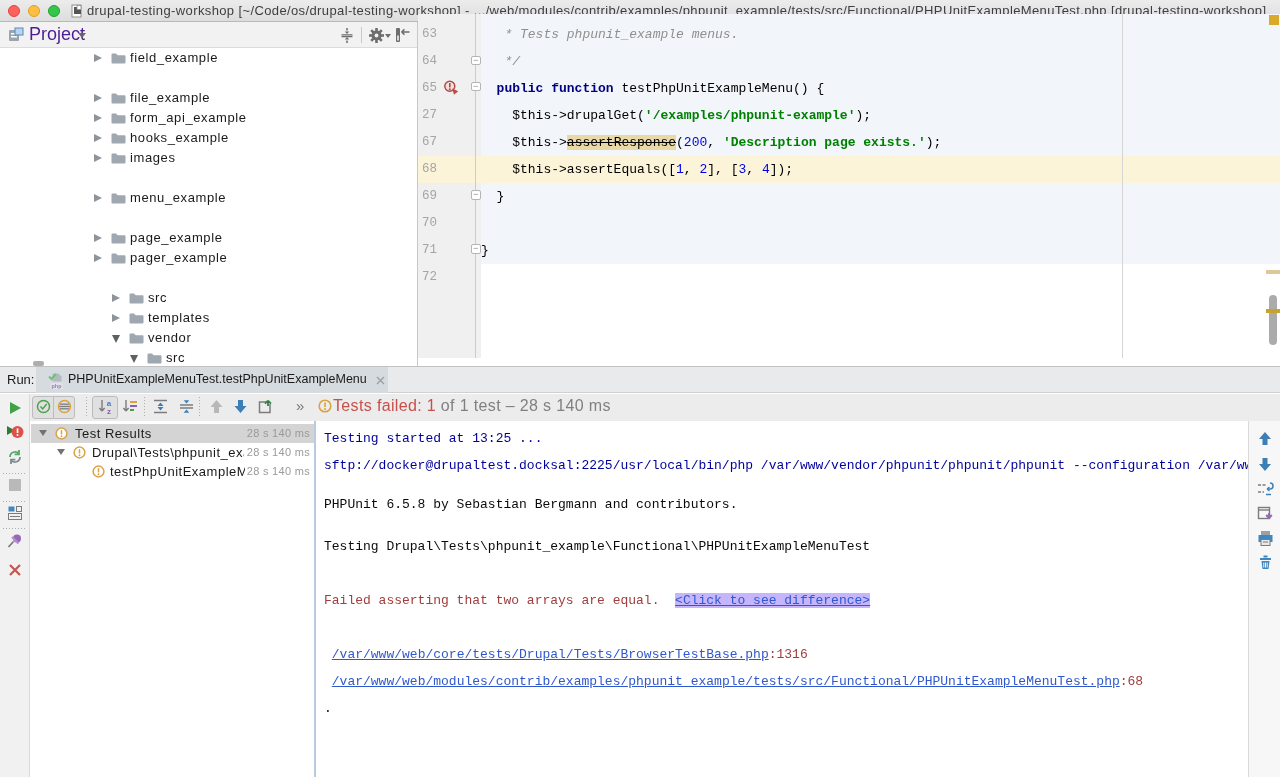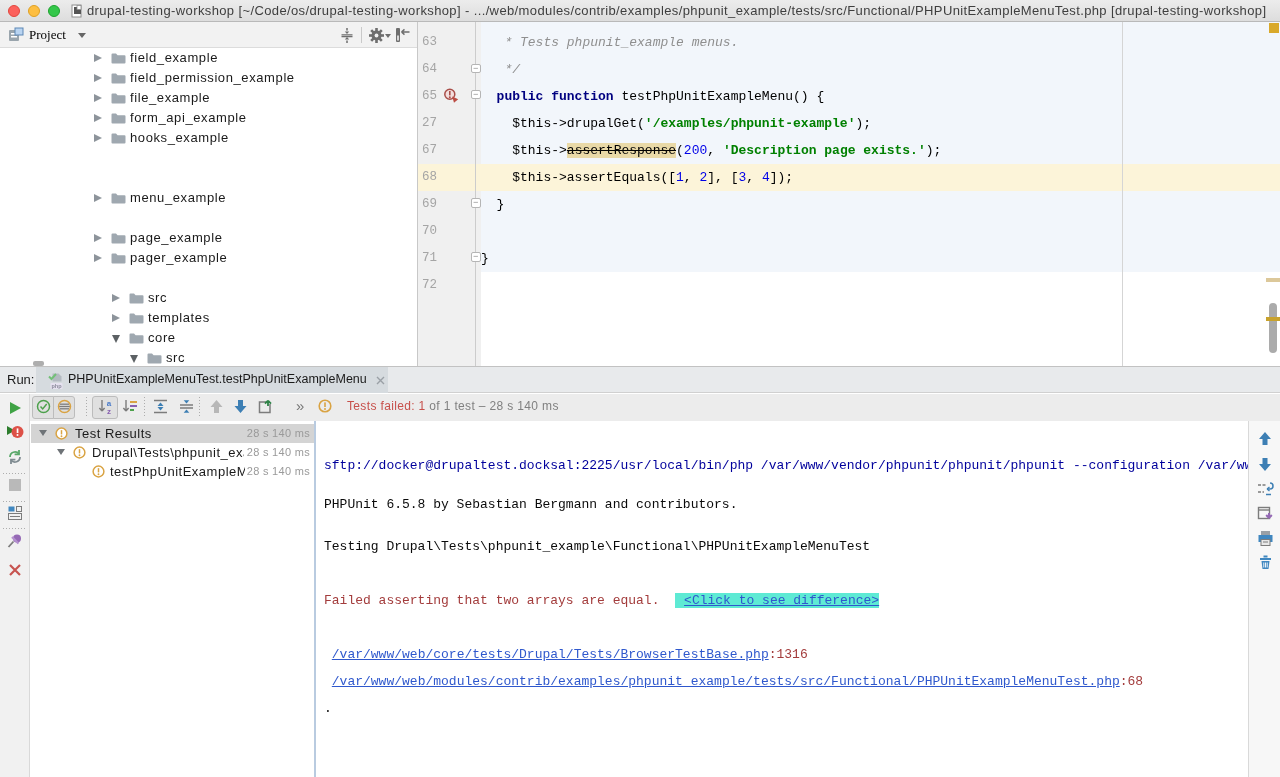--- a/index.html
+++ b/index.html
@@ -13,29 +13,29 @@
 #tl-r{left:8px;background:#fc615c;border:0.5px solid #e2463d;}
 #tl-y{left:28px;background:#fdbe41;border:0.5px solid #dfa023;}
 #tl-g{left:48px;background:#34c74a;border:0.5px solid #1ea32e;}
 #titletext{position:absolute;left:87px;top:0;height:22px;line-height:21px;font-size:13px;
   font-weight:500;color:#3e3e3e;letter-spacing:0.38px;white-space:nowrap;}
 
 #project{position:absolute;left:0;top:22px;width:418px;height:344px;background:#fff;
   border-right:1px solid #c8c8c8;}
 #phead{position:absolute;left:0;top:0;width:417px;height:26px;background:#f2f2f2;
   border-bottom:1px solid #dcdcdc;}
-#phead .lbl{position:absolute;left:29px;top:0;height:26px;line-height:25px;font-size:13px;color:#000000;font-family:Liberation Serif, serif;}
+#phead .lbl{position:absolute;left:29px;top:0;height:26px;line-height:25px;font-size:18px;color:#4c1d95;}
 #ptree{position:absolute;left:0;top:27px;width:417px;height:317px;overflow:hidden;}
 .trow{position:absolute;left:0;width:417px;height:20px;line-height:20px;font-size:13px;color:#1a1a1a;letter-spacing:0.6px;}
 .trow .nm{position:absolute;top:0;}
 .arr{position:absolute;top:7px;width:0;height:0;}
 .arr.r{border-left:8px solid #8d949b;border-top:4.8px solid transparent;border-bottom:4.8px solid transparent;top:5.5px;}
 .arr.d{border-top:8px solid #5c6164;border-left:4.8px solid transparent;border-right:4.8px solid transparent;top:7px;}
 
-#editor{position:absolute;left:418px;top:22px;width:862px;height:344px;background:#fff;}
+#editor{position:absolute;left:418px;top:14px;width:862px;height:344px;background:#fff;}
 #gutterbg{position:absolute;left:0;top:0;width:63px;height:344px;background:#f0f0f0;}
 #gutline{position:absolute;left:57px;top:0;width:1px;height:344px;background:#ccc;}
 #codebg{position:absolute;left:63px;top:0;width:799px;height:249.5px;background:#f2f6fb;}
 #caretrow{position:absolute;left:0;top:141.5px;width:862px;height:27px;background:#fcf4d9;}
 #marginline{position:absolute;left:704px;top:0;width:1px;height:344px;background:#d5d5d5;}
 .ln{position:absolute;left:0;width:19px;text-align:right;height:27px;line-height:27px;
   font-family:"Liberation Mono",monospace;font-size:12.5px;color:#a5a5a5;}
 .cl{position:absolute;left:63px;height:27px;line-height:27px;white-space:pre;
   font-family:"Liberation Mono",monospace;font-size:13px;color:#000;}
 .cmt{color:#8f8f8f;font-style:italic;}
@@ -51,38 +51,38 @@
 #tabrow{position:absolute;left:0;top:0;width:1280px;height:26px;background:#e8eaec;
   border-bottom:1px solid #d0d0d0;}
 #runlbl{position:absolute;left:7px;top:0;height:26px;line-height:25px;font-size:13px;color:#1a1a1a;}
 #runtab{position:absolute;left:36px;top:0;width:352px;height:26px;background:#d6dbdf;}
 #runtab .lbl{position:absolute;left:32px;top:0;height:34px;line-height:25px;font-size:12.5px;color:#1a1a1a;white-space:nowrap;}
 #tabx{position:absolute;left:338px;top:6.5px;width:13px;height:13px;}
 #toolrow{position:absolute;left:0;top:27px;width:1280px;height:27px;background:#ececec;}
 .tbtn{position:absolute;top:2px;height:23px;background:#e0e0e0;border:1px solid #bcbcbc;border-radius:3px;}
 .tsep{position:absolute;top:3px;width:1px;height:19px;
   background-image:linear-gradient(#adadad 1px,transparent 1px);background-size:1px 3px;}
-#failtext{position:absolute;left:347px;top:0;height:25px;line-height:24px;font-size:12px;color:#c7504b;white-space:pre;letter-spacing:0.35px;}
+#failtext{position:absolute;left:333px;top:0;height:25px;line-height:24px;font-size:16px;color:#c7504b;white-space:pre;letter-spacing:0.35px;}
 #failtext .gr{color:#808080;}
 #leftstrip{position:absolute;left:0;top:27px;width:30px;height:384px;background:#f1f1f1;
   border-right:1px solid #d9d9d9;}
 .ssep{position:absolute;left:3px;width:24px;height:1px;
   background-image:linear-gradient(to right,#adadad 1px,transparent 1px);background-size:3px 1px;}
 #testtree{position:absolute;left:31px;top:54px;width:283px;height:357px;background:#fff;}
 #selband{position:absolute;left:0;top:2.5px;width:283px;height:19px;background:#d4d4d4;}
 #splitline{position:absolute;left:314px;top:54px;width:2px;height:357px;background:#b9cbe0;}
 #console{position:absolute;left:316px;top:54px;width:932px;height:357px;background:#fff;overflow:hidden;}
 #constrip{position:absolute;left:1248px;top:54px;width:32px;height:357px;background:#f7f7f7;
   border-left:1px solid #d9d9d9;}
 .crow{position:absolute;left:8px;height:27px;line-height:27px;white-space:pre;
   font-family:"Liberation Mono",monospace;font-size:13px;color:#0a0a0a;}
 .blue{color:#00009c;}
 .err{color:#a33c3c;}
 .lnk{color:#2f58cd;text-decoration:underline;}
-.lnkbg{background:#5eead4;padding-left:9px;}
+.lnkbg{background:#c4b5fd;}
 .trrow{position:absolute;left:0;width:283px;height:19px;line-height:19px;font-size:13px;color:#1a1a1a;letter-spacing:0.5px;}
 .time{position:absolute;right:4px;top:0;font-size:11px;color:#9a9a9a;letter-spacing:0.3px;}
 .tarr{position:absolute;top:6.5px;width:0;height:0;border-top:6.5px solid #6e7377;
   border-left:4.5px solid transparent;border-right:4.5px solid transparent;}
 </style>
 </head>
 <body>
 <div id="titlebar">
   <span class="tl" id="tl-r"></span>
     <span class="tl" id="tl-y"></span>
@@ -130,47 +130,47 @@
       </svg>
   </div>
   <div id="ptree">
       <div class="trow" style="top:-1px">
         <span class="arr r" style="left:94px"></span>
         <svg class="abs" style="left:110.5px;top:3.5px" width="15" height="12" viewBox="0 0 15 12">
           <path d="M0.5 2.5 a1 1 0 0 1 1-1 h3.5 l1.6 1.8 h6.9 a1 1 0 0 1 1 1 v6.2 a1 1 0 0 1 -1 1 h-12 a1 1 0 0 1 -1 -1 z" fill="#9fa8b0"></path>
         </svg>
         <span class="nm" style="left:130px">field_example</span>
       </div>
-      <div class="trow" style="top:19px">
-        <span class="arr r" style="left:94px"></span>
-        <svg class="abs" style="left:110.5px;top:3.5px" width="15" height="12" viewBox="0 0 15 12">
-          <path d="M0.5 2.5 a1 1 0 0 1 1-1 h3.5 l1.6 1.8 h6.9 a1 1 0 0 1 1 1 v6.2 a1 1 0 0 1 -1 1 h-12 a1 1 0 0 1 -1 -1 z" fill="#9fa8b0"></path>
-        </svg>
-        <span class="nm" style="left:130px">field_permission_example</span>
-      </div>
       <div class="trow" style="top:39px">
         <span class="arr r" style="left:94px"></span>
         <svg class="abs" style="left:110.5px;top:3.5px" width="15" height="12" viewBox="0 0 15 12">
           <path d="M0.5 2.5 a1 1 0 0 1 1-1 h3.5 l1.6 1.8 h6.9 a1 1 0 0 1 1 1 v6.2 a1 1 0 0 1 -1 1 h-12 a1 1 0 0 1 -1 -1 z" fill="#9fa8b0"></path>
         </svg>
         <span class="nm" style="left:130px">file_example</span>
       </div>
       <div class="trow" style="top:59px">
         <span class="arr r" style="left:94px"></span>
         <svg class="abs" style="left:110.5px;top:3.5px" width="15" height="12" viewBox="0 0 15 12">
           <path d="M0.5 2.5 a1 1 0 0 1 1-1 h3.5 l1.6 1.8 h6.9 a1 1 0 0 1 1 1 v6.2 a1 1 0 0 1 -1 1 h-12 a1 1 0 0 1 -1 -1 z" fill="#9fa8b0"></path>
         </svg>
         <span class="nm" style="left:130px">form_api_example</span>
       </div>
       <div class="trow" style="top:79px">
         <span class="arr r" style="left:94px"></span>
         <svg class="abs" style="left:110.5px;top:3.5px" width="15" height="12" viewBox="0 0 15 12">
           <path d="M0.5 2.5 a1 1 0 0 1 1-1 h3.5 l1.6 1.8 h6.9 a1 1 0 0 1 1 1 v6.2 a1 1 0 0 1 -1 1 h-12 a1 1 0 0 1 -1 -1 z" fill="#9fa8b0"></path>
         </svg>
         <span class="nm" style="left:130px">hooks_example</span>
+      </div>
+      <div class="trow" style="top:99px">
+        <span class="arr r" style="left:94px"></span>
+        <svg class="abs" style="left:110.5px;top:3.5px" width="15" height="12" viewBox="0 0 15 12">
+          <path d="M0.5 2.5 a1 1 0 0 1 1-1 h3.5 l1.6 1.8 h6.9 a1 1 0 0 1 1 1 v6.2 a1 1 0 0 1 -1 1 h-12 a1 1 0 0 1 -1 -1 z" fill="#9fa8b0"></path>
+        </svg>
+        <span class="nm" style="left:130px">images</span>
       </div>
       <div class="trow" style="top:139px">
         <span class="arr r" style="left:94px"></span>
         <svg class="abs" style="left:110.5px;top:3.5px" width="15" height="12" viewBox="0 0 15 12">
           <path d="M0.5 2.5 a1 1 0 0 1 1-1 h3.5 l1.6 1.8 h6.9 a1 1 0 0 1 1 1 v6.2 a1 1 0 0 1 -1 1 h-12 a1 1 0 0 1 -1 -1 z" fill="#9fa8b0"></path>
         </svg>
         <span class="nm" style="left:130px">menu_example</span>
       </div>
       <div class="trow" style="top:179px">
         <span class="arr r" style="left:94px"></span>
@@ -198,21 +198,21 @@
         <svg class="abs" style="left:128.5px;top:3.5px" width="15" height="12" viewBox="0 0 15 12">
           <path d="M0.5 2.5 a1 1 0 0 1 1-1 h3.5 l1.6 1.8 h6.9 a1 1 0 0 1 1 1 v6.2 a1 1 0 0 1 -1 1 h-12 a1 1 0 0 1 -1 -1 z" fill="#9fa8b0"></path>
         </svg>
         <span class="nm" style="left:148px">templates</span>
       </div>
       <div class="trow" style="top:279px">
         <span class="arr d" style="left:112px"></span>
         <svg class="abs" style="left:128.5px;top:3.5px" width="15" height="12" viewBox="0 0 15 12">
           <path d="M0.5 2.5 a1 1 0 0 1 1-1 h3.5 l1.6 1.8 h6.9 a1 1 0 0 1 1 1 v6.2 a1 1 0 0 1 -1 1 h-12 a1 1 0 0 1 -1 -1 z" fill="#9fa8b0"></path>
         </svg>
-        <span class="nm" style="left:148px">core</span>
+        <span class="nm" style="left:148px">vendor</span>
       </div>
       <div class="trow" style="top:299px">
         <span class="arr d" style="left:130px"></span>
         <svg class="abs" style="left:146.5px;top:3.5px" width="15" height="12" viewBox="0 0 15 12">
           <path d="M0.5 2.5 a1 1 0 0 1 1-1 h3.5 l1.6 1.8 h6.9 a1 1 0 0 1 1 1 v6.2 a1 1 0 0 1 -1 1 h-12 a1 1 0 0 1 -1 -1 z" fill="#9fa8b0"></path>
         </svg>
         <span class="nm" style="left:166px">src</span>
       </div>
     </div>
   <div class="abs" style="left:33px;top:339px;width:11px;height:4.5px;background:#aeaeae;border-radius:2px;"></div>
@@ -400,20 +400,21 @@
           <circle cx="7" cy="7" r="5.8" fill="#fff" stroke="#d9a343" stroke-width="1.6"></circle>
           <rect x="6.2" y="3.4" width="1.6" height="4.6" fill="#d9a343"></rect>
           <circle cx="7" cy="10" r="1" fill="#d9a343"></circle>
         </svg>
       <span class="abs" style="left:79px;width:135px;overflow:hidden;white-space:nowrap;">testPhpUnitExampleMenu</span>
       <span class="time">28 s 140 ms</span>
     </div>
   </div>
   <div id="splitline"></div>
   <div id="console">
+    <div class="crow blue" style="top:3.5px">Testing started at 13:25 ...</div>
     <div class="crow blue" style="top:30.5px">sftp://docker@drupaltest.docksal:2225/usr/local/bin/php /var/www/vendor/phpunit/phpunit/phpunit --configuration /var/www/web</div>
     <div class="crow" style="top:70px">PHPUnit 6.5.8 by Sebastian Bergmann and contributors.</div>
     <div class="crow" style="top:111.5px">Testing Drupal\Tests\phpunit_example\Functional\PHPUnitExampleMenuTest</div>
     <div class="crow" style="top:165.5px"><span class="err">Failed asserting that two arrays are equal.</span>  <span class="lnk lnkbg">&lt;Click to see difference&gt;</span></div>
     <div class="crow" style="top:219.5px"> <span class="lnk">/var/www/web/core/tests/Drupal/Tests/BrowserTestBase.php</span><span class="err">:1316</span></div>
     <div class="crow" style="top:246.5px"> <span class="lnk">/var/www/web/modules/contrib/examples/phpunit_example/tests/src/Functional/PHPUnitExampleMenuTest.php</span><span class="err">:68</span></div>
     <div class="crow" style="top:273.5px">.</div>
   </div>
   <div id="constrip">
     <svg class="abs" style="left:9px;top:10px" width="14" height="15" viewBox="0 0 14 15">

